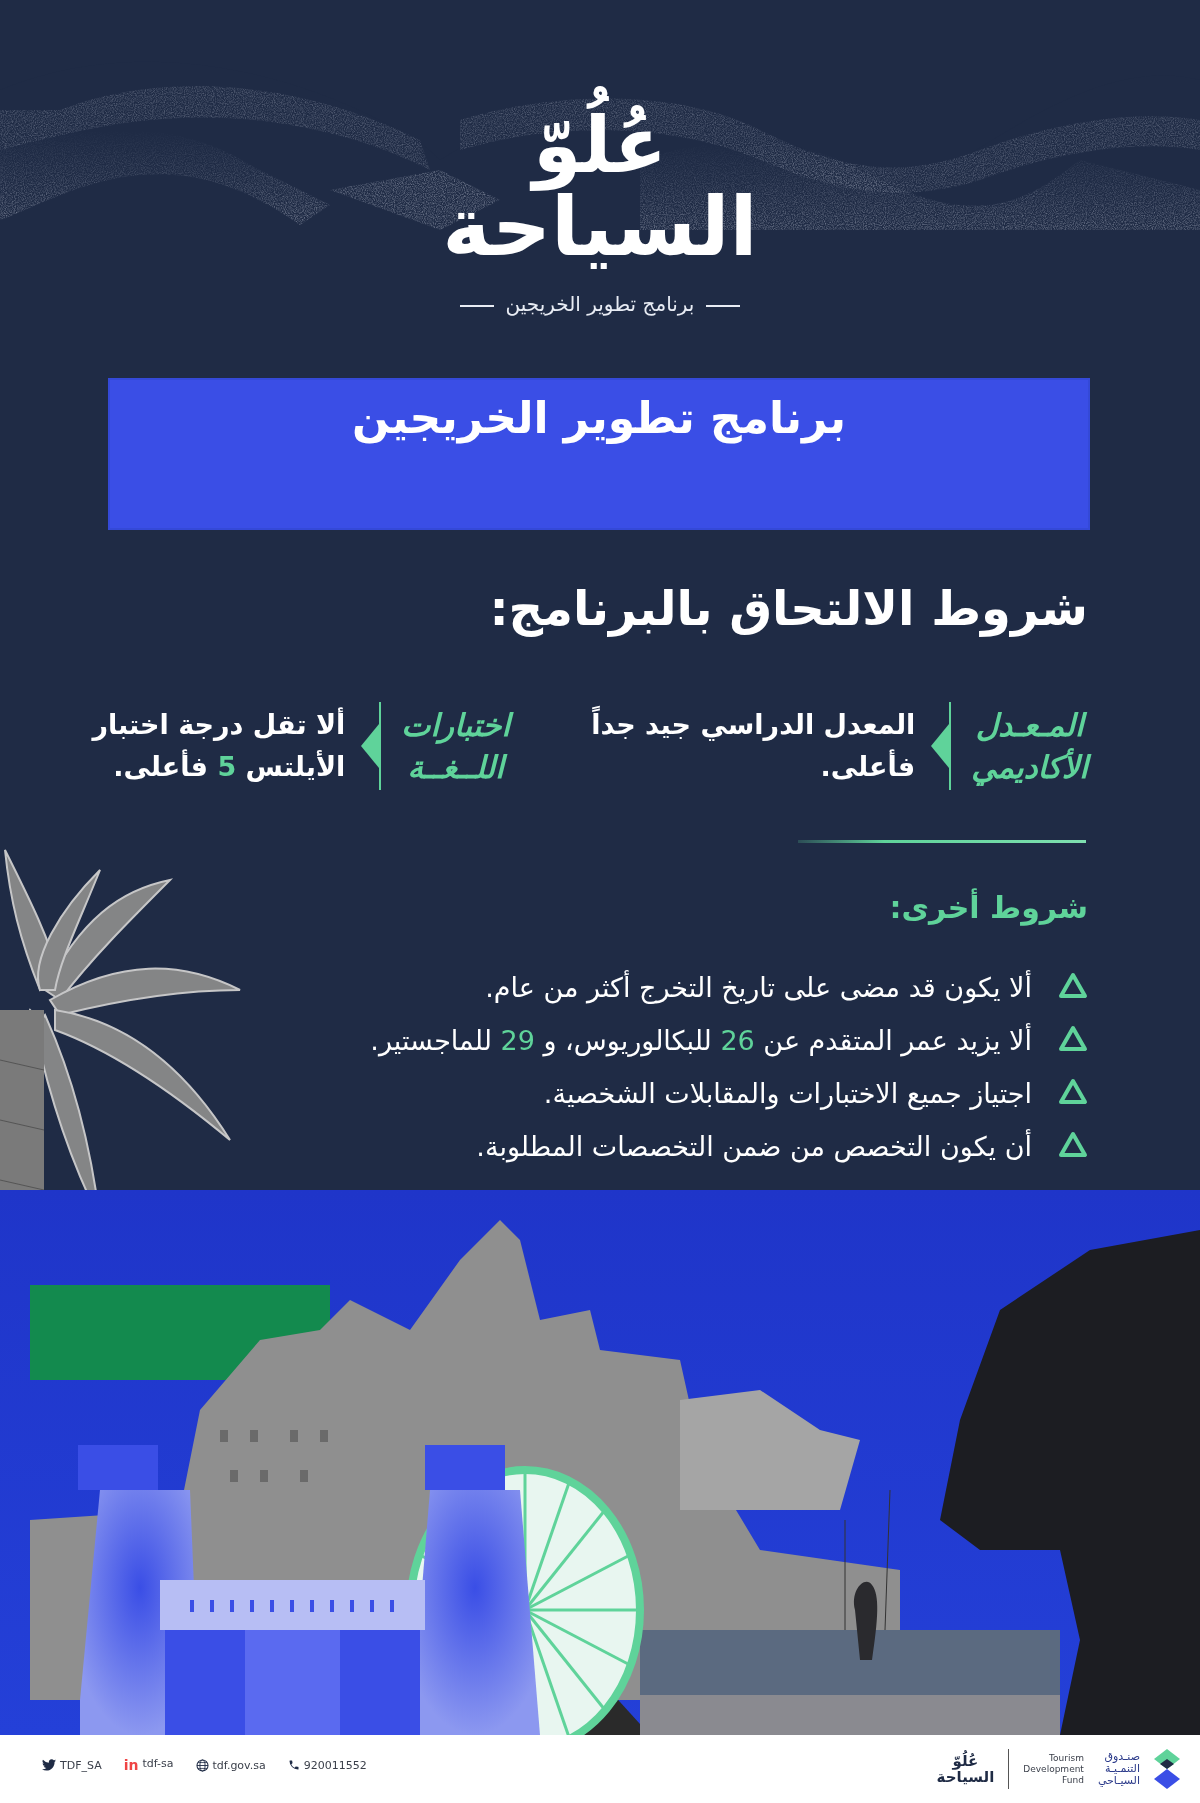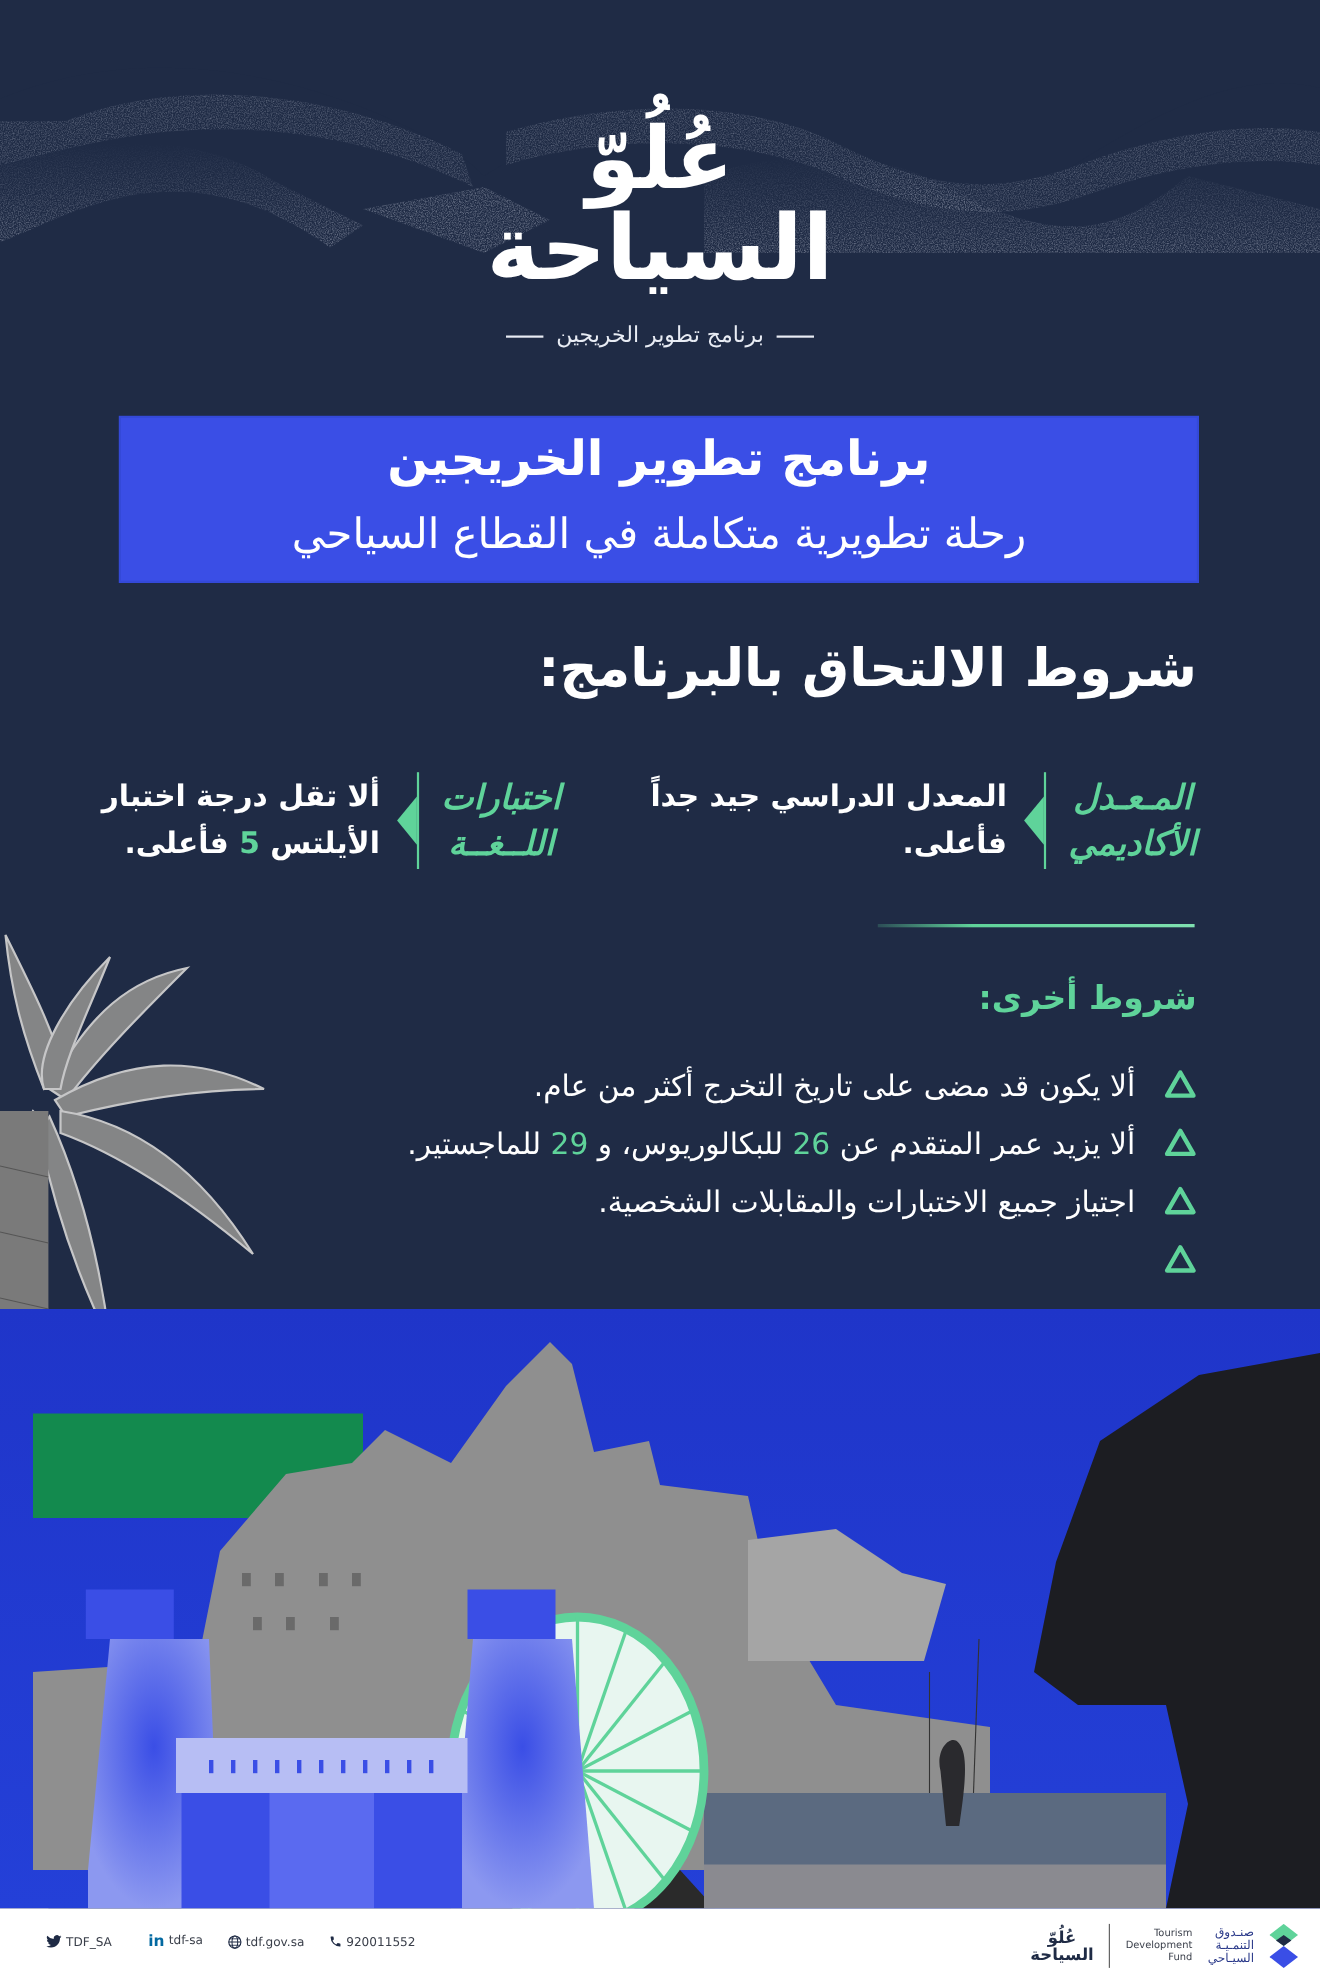--- a/index.html
+++ b/index.html
@@ -74,21 +74,20 @@
 <div class="abs logo rtl">
   <div class="logo-line1">عُلُوّ</div>
   <div class="logo-line2">السياحة</div>
 </div>
 <div class="abs logo-sub rtl">
   <span class="dash"></span><span>برنامج تطوير الخريجين</span><span class="dash"></span>
 </div>
 
 <div class="abs banner">
   <div class="abs banner-title rtl">برنامج تطوير الخريجين</div>
-  <div class="abs banner-sub rtl">رحلة تطويرية متكاملة في القطاع السياحي</div>
 </div>
 
 <div class="abs sec-title rtl">شروط الالتحاق بالبرنامج:</div>
 
 <div class="abs crit" style="right:112px;">
   <div class="crit-label">
     <div>المـعـدل</div>
     <div>الأكاديمي</div>
   </div>
   <div class="crit-sep">
@@ -136,20 +135,21 @@
   <div class="bullet">
     <svg class="bullet-icon" viewBox="0 0 34 34">
         <path d="M17 6 L29 27 L5 27 Z" fill="none" stroke="#5fd39a" stroke-width="4" stroke-linejoin="round"></path>
       </svg>
     <span class="bullet-text">اجتياز جميع الاختبارات والمقابلات الشخصية.</span>
   </div>
   <div class="bullet">
     <svg class="bullet-icon" viewBox="0 0 34 34">
         <path d="M17 6 L29 27 L5 27 Z" fill="none" stroke="#5fd39a" stroke-width="4" stroke-linejoin="round"></path>
       </svg>
+    <span class="bullet-text">أن يكون التخصص من ضمن التخصصات المطلوبة.</span>
   </div>
 </div>
 
 <svg class="abs" style="left:0;top:840px;width:270px;height:900px;" viewBox="0 0 270 900">
   <g stroke="#cfcfcf" stroke-width="2" fill="#8a8a8a" opacity="0.95">
     <path d="M40,150 C20,100 10,60 5,10 C30,60 50,100 60,140 Z"></path>
     <path d="M45,150 C80,80 120,50 170,40 C130,80 90,120 60,160 Z"></path>
     <path d="M50,160 C120,120 180,120 240,150 C180,150 120,160 60,175 Z"></path>
     <path d="M55,170 C120,180 180,220 230,300 C170,250 110,210 55,190 Z"></path>
     <path d="M45,175 C70,230 90,300 100,380 C70,320 50,260 35,190 Z"></path>
@@ -247,21 +247,21 @@
 
 <div class="abs footer">
   <div class="abs footer-contacts">
     <span class="fc">
       <svg width="14" height="12" viewBox="0 0 24 20">
           <path d="M24 2.4a9.7 9.7 0 0 1-2.8.8A4.9 4.9 0 0 0 23.3.5a9.9 9.9 0 0 1-3.1 1.2A4.9 4.9 0 0 0 11.8 6 14 14 0 0 1 1.7.9a4.9 4.9 0 0 0 1.5 6.6 4.9 4.9 0 0 1-2.2-.6v.1a4.9 4.9 0 0 0 4 4.8 4.9 4.9 0 0 1-2.2.1 4.9 4.9 0 0 0 4.6 3.4A9.9 9.9 0 0 1 0 17.3 14 14 0 0 0 7.5 19.5c9 0 14-7.5 14-14v-.6A10 10 0 0 0 24 2.4z" fill="#1f2b45"></path>
         </svg>
       <span>TDF_SA</span>
     </span>
     <span class="fc">
-      <span style="font-weight:bold;font-size:14px;color:#0369a1;margin-left:11px;">in</span>
+      <span style="font-weight:bold;font-size:14px;color:#ef4444;">in</span>
       <span>tdf-sa</span>
     </span>
     <span class="fc">
       <svg width="13" height="13" viewBox="0 0 20 20">
           <circle cx="10" cy="10" r="8.5" fill="none" stroke="#1f2b45" stroke-width="1.6"></circle>
           <ellipse cx="10" cy="10" rx="4" ry="8.5" fill="none" stroke="#1f2b45" stroke-width="1.4"></ellipse>
           <line x1="1.5" y1="10" x2="18.5" y2="10" stroke="#1f2b45" stroke-width="1.4"></line>
           <line x1="3" y1="5.5" x2="17" y2="5.5" stroke="#1f2b45" stroke-width="1.2"></line>
           <line x1="3" y1="14.5" x2="17" y2="14.5" stroke="#1f2b45" stroke-width="1.2"></line>
         </svg>

